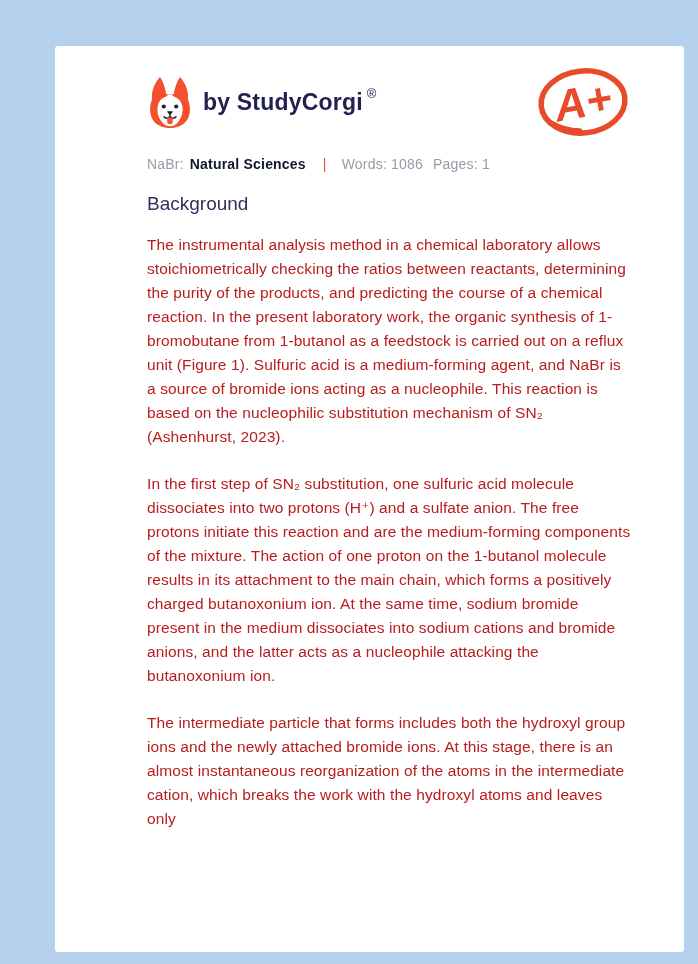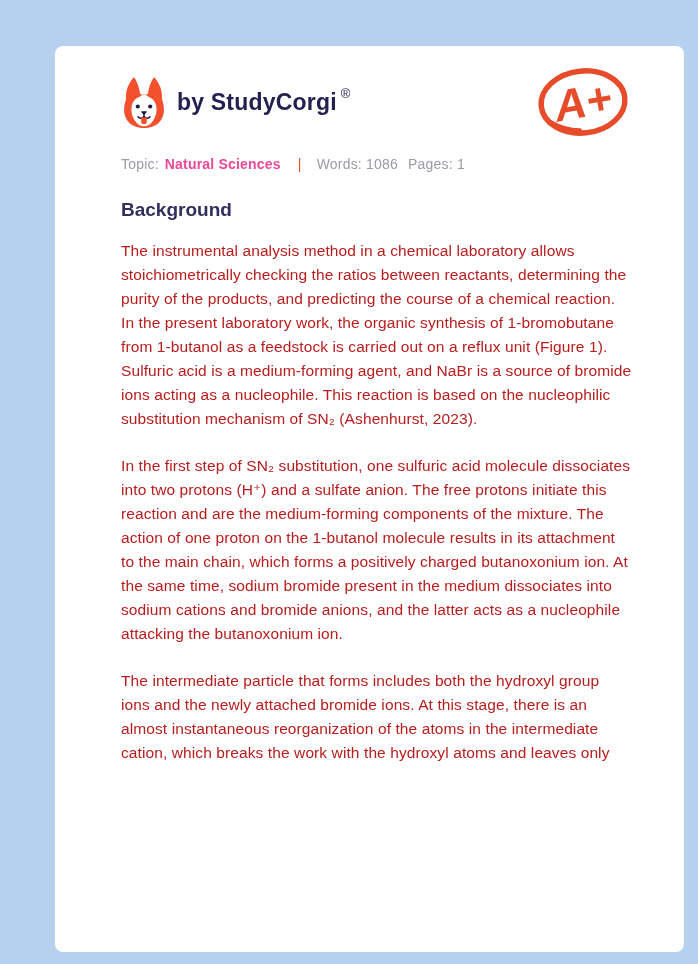--- a/index.html
+++ b/index.html
@@ -14,23 +14,23 @@
     position: relative;
     overflow: hidden;
   }
   .card {
     position: absolute;
     left: 55px;
     top: 46px;
     width: 629px;
     height: 906px;
     background: #FFFFFF;
-    border-radius: 8px;
+    border-radius: 3px;
     box-sizing: border-box;
-    padding: 14px 52px 0 66px;
+    padding: 14px 52px 0 92px;
     overflow: hidden;
   }
   
   .header {
     display: flex;
     justify-content: space-between;
     align-items: center;
     height: 84px;
   }
   .brand {
@@ -70,38 +70,38 @@
   
   .meta {
     margin-top: 12px;
     display: flex;
     align-items: center;
     font-size: 14px;
     color: #9A9AA9;
     letter-spacing: 0.2px;
   }
   .meta .topic-link {
-    color: #ec4899;
+    color: #0f172a;
     font-weight: bold;
     margin-left: 6px;
     text-decoration: none;
     cursor: pointer;
   }
   .meta .divider {
     color: #E9502E;
     margin: 0 15px 0 17px;
   }
   .meta .words { margin-right: 10px; }
 
   
   .section-heading {
-    margin: 26px 0 0 0;
+    margin: 20px 0 0 0;
     font-size: 19px;
     line-height: 23px;
-    font-weight: bold;
+    font-weight: normal;
     color: #312F5B;
   }
 
   
   .body-text p {
     margin: 23px 0 0 0;
     font-size: 15.5px;
     line-height: 24px;
     letter-spacing: 0.1px;
     color: #b91c1c;
@@ -146,21 +146,21 @@
           <ellipse cx="48" cy="41" rx="42" ry="31" fill="none" stroke="#E74C2A" stroke-width="5.5" stroke-linecap="round"></ellipse>
           <path d="M14 58 C22 64 32 68 42 69" fill="none" stroke="#E74C2A" stroke-width="4.5" stroke-linecap="round"></path>
         </g>
         <text x="48" y="56" text-anchor="middle" transform="rotate(-10 48 41)" font-size="44" font-weight="bold" font-style="italic" fill="#E74C2A">A+</text>
       </svg>
     </div>
   </div>
 
 
   <div class="meta">
-    <span>Topic:</span>
+    <span>NaBr:</span>
     <a class="topic-link">Natural Sciences</a>
     <span class="divider">|</span>
     <span class="words">Words: 1086</span>
     <span class="pages">Pages: 1</span>
   </div>
 
   <h2 class="section-heading">Background</h2>
 
   <div class="body-text">
     <p class="first">The instrumental analysis method in a chemical laboratory allows stoichiometrically checking the ratios between reactants, determining the purity of the products, and predicting the course of a chemical reaction. In the present laboratory work, the organic synthesis of 1-bromobutane from 1-butanol as a feedstock is carried out on a reflux unit (Figure 1). Sulfuric acid is a medium-forming agent, and NaBr is a source of bromide ions acting as a nucleophile. This reaction is based on the nucleophilic substitution mechanism of SN₂ (Ashenhurst, 2023).</p>

